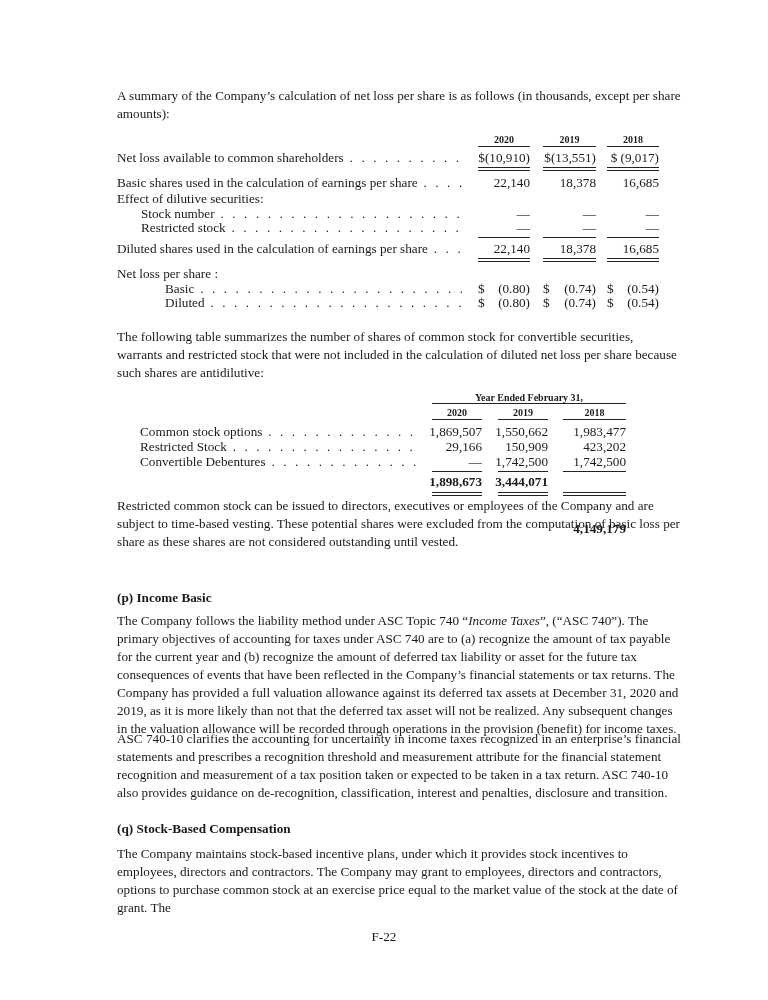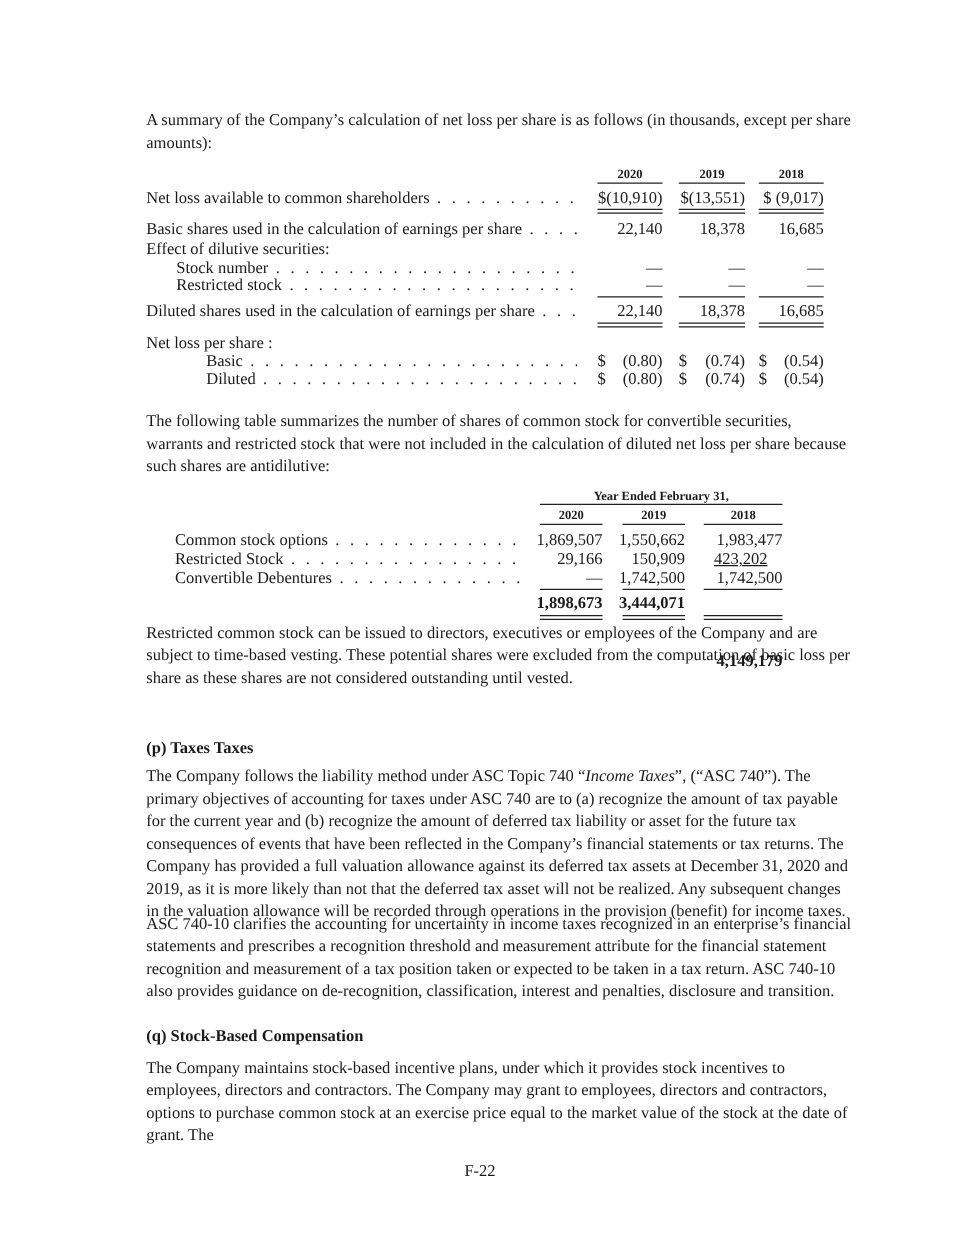--- a/index.html
+++ b/index.html
@@ -122,21 +122,21 @@
   <div class="row" style="left:140px; top:423px;">
     <div class="label" style="width:276px;"><span>Common stock options</span><span class="dots"> . . . . . . . . . . . . . . . . . . . . . . .</span></div>
     <div class="cell" style="left:286px; width:56px;">1,869,507</div>
     <div class="cell" style="left:352px; width:56px;">1,550,662</div>
     <div class="cell" style="left:417px; width:69px;">1,983,477</div>
   </div>
   <div class="row" style="left:140px; top:438px;">
     <div class="label" style="width:276px;"><span>Restricted Stock</span><span class="dots"> . . . . . . . . . . . . . . . . . . . . . . . . . . . . . .</span></div>
     <div class="cell" style="left:286px; width:56px;">29,166</div>
     <div class="cell" style="left:352px; width:56px;">150,909</div>
-    <div class="cell" style="left:405px; width:69px;text-decoration:underline;">423,202</div>
+    <div class="cell" style="left:417px; width:69px;">423,202</div>
   </div>
   <div class="row" style="left:140px; top:453px;">
     <div class="label" style="width:276px;"><span>Convertible Debentures</span><span class="dots"> . . . . . . . . . . . . . . . . . . . . . . .</span></div>
     <div class="cell" style="left:286px; width:56px;">—</div>
     <div class="cell" style="left:352px; width:56px;">1,742,500</div>
     <div class="cell" style="left:417px; width:69px;">1,742,500</div>
   </div>
   <div class="rule" style="left:432px; top:471px; width:50px;"></div>
   <div class="rule" style="left:498px; top:471px; width:50px;"></div>
   <div class="rule" style="left:563px; top:471px; width:63px;"></div>
@@ -145,20 +145,20 @@
     <div class="cell" style="left:352px; width:56px;">3,444,071</div>
     <div class="cell" style="left:417px; width:69px;margin-top:47px;">4,149,179</div>
   </div>
   <div class="drule" style="left:432px; top:492px; width:50px;"></div>
   <div class="drule" style="left:498px; top:492px; width:50px;"></div>
   <div class="drule" style="left:563px; top:492px; width:63px;"></div>
 </div>
 
 <p class="para" style="top:497px;">Restricted common stock can be issued to directors, executives or employees of the Company and are subject to time-based vesting. These potential shares were excluded from the computation of basic loss per share as these shares are not considered outstanding until vested.</p>
 
-<h3 class="heading" style="top:589px; font-size:13.2px;">(p) Taxes Taxes</h3>
+<h3 class="heading" style="top:589px; font-size:13.2px;">(p) Income Basic</h3>
 <p class="para" style="top:612px;"><span>The Company follows the liability method under ASC Topic 740 “</span><i>Income Taxes</i><span>”, (“ASC 740”). The primary objectives of accounting for taxes under ASC 740 are to (a) recognize the amount of tax payable for the current year and (b) recognize the amount of deferred tax liability or asset for the future tax consequences of events that have been reflected in the Company’s financial statements or tax returns. The Company has provided a full valuation allowance against its deferred tax assets at December 31, 2020 and 2019, as it is more likely than not that the deferred tax asset will not be realized. Any subsequent changes in the valuation allowance will be recorded through operations in the provision (benefit) for income taxes.</span></p>
 <p class="para" style="top:730px;">ASC 740-10 clarifies the accounting for uncertainty in income taxes recognized in an enterprise’s financial statements and prescribes a recognition threshold and measurement attribute for the financial statement recognition and measurement of a tax position taken or expected to be taken in a tax return. ASC 740-10 also provides guidance on de-recognition, classification, interest and penalties, disclosure and transition.</p>
 
 <h3 class="heading" style="top:820px; font-size:13.2px;">(q) Stock-Based Compensation</h3>
 <p class="para" style="top:845px;">The Company maintains stock-based incentive plans, under which it provides stock incentives to employees, directors and contractors. The Company may grant to employees, directors and contractors, options to purchase common stock at an exercise price equal to the market value of the stock at the date of grant. The</p>
 
 <div class="pagenum">F-22</div>
 
 </body></html>

